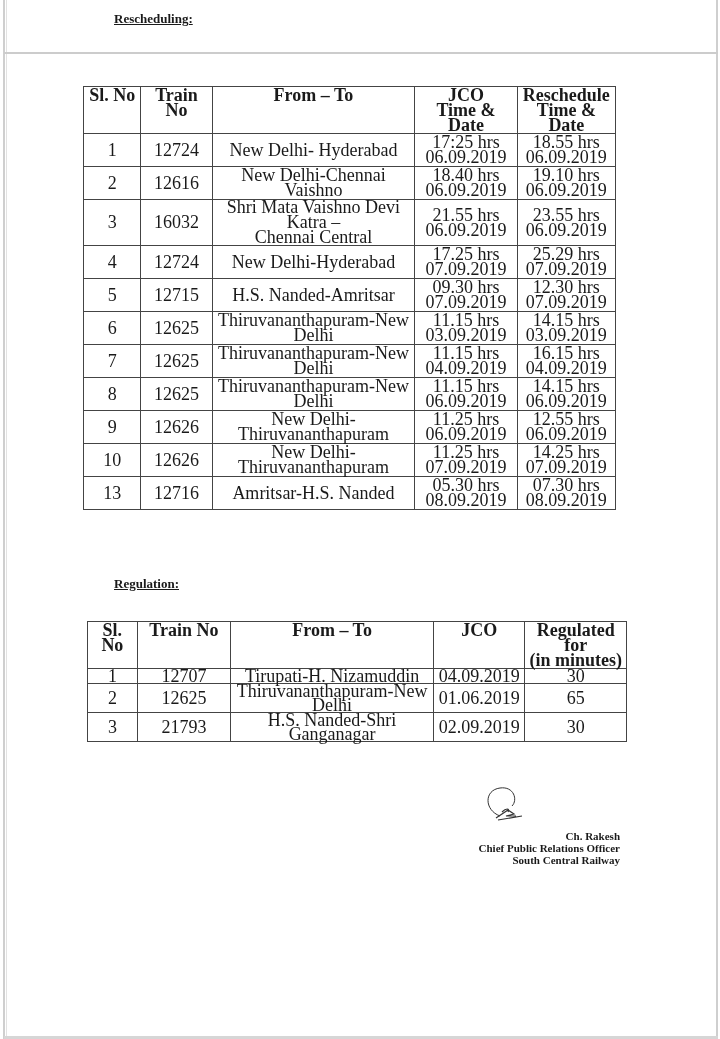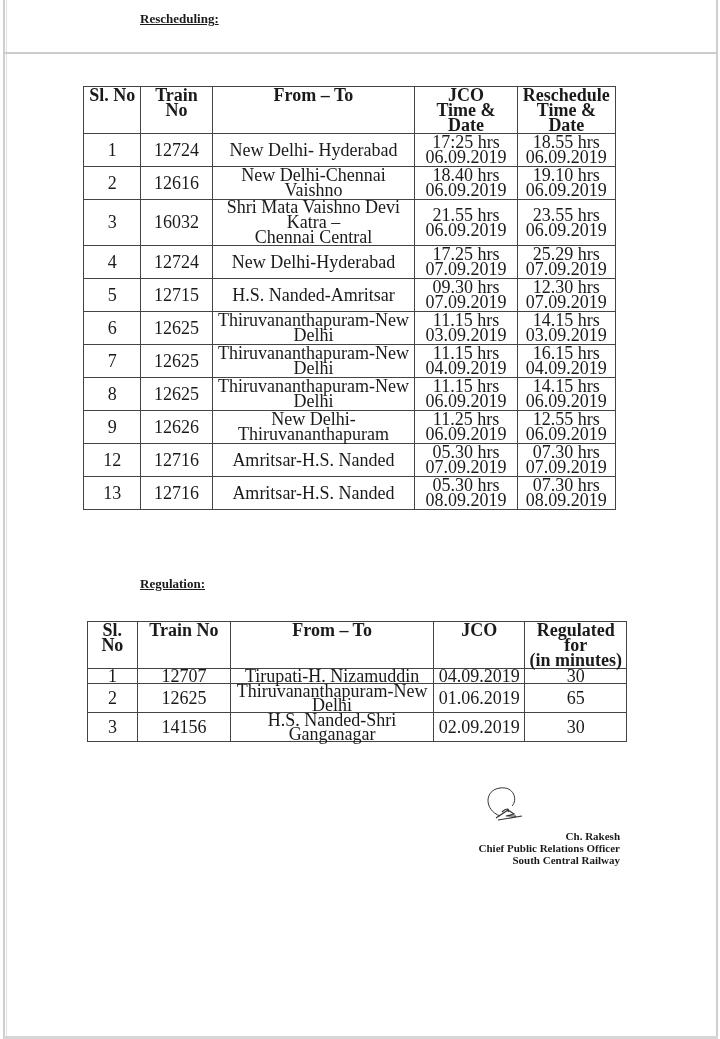--- a/index.html
+++ b/index.html
@@ -2,21 +2,21 @@
 <html><head>
 <meta charset="utf-8">
 <style>
   html, body { margin:0; padding:0; background:#ffffff; }
   body { width:720px; height:1039px; position:relative; overflow:hidden; font-family:"Liberation Serif", serif; color:#1a1a1a; }
   .frame-left { position:absolute; left:3px; top:0; width:2px; height:1039px; background:#cfcfcf; }
   .frame-left2 { position:absolute; left:6px; top:0; width:1px; height:1039px; background:#e2e2e2; }
   .frame-right { position:absolute; right:2px; top:0; width:2px; height:1039px; background:#cfcfcf; }
   .page-sep { position:absolute; left:4px; right:2px; top:52px; height:2px; background:#cccccc; }
   .bottom-sep { position:absolute; left:4px; right:2px; bottom:0px; height:3px; background:#d6d6d6; }
-  .section-title { position:absolute; font-weight:bold; text-decoration:underline; font-size:13px;margin-left:26px; }
+  .section-title { position:absolute; font-weight:bold; text-decoration:underline; font-size:13px; }
   #resched-title { left:114px; top:11px; }
   #regul-title { left:114px; top:576px; }
 
   table { border-collapse:collapse; position:absolute; font-size:18px; }
   td, th { border:1px solid #444; text-align:center; padding:0 3px; line-height:15px; }
   th { font-weight:bold; }
 
   #resched-table { left:83px; top:86px; width:533px; }
   #resched-table th { height:33px; vertical-align:top; padding-top:1px; }
   #resched-table td { height:32px; }
@@ -206,31 +206,31 @@
         <td class="cell-2line">
           <span>11.25 hrs</span>
           <span>06.09.2019</span>
         </td>
         <td class="cell-2line">
           <span>12.55 hrs</span>
           <span>06.09.2019</span>
         </td>
       </tr>
       <tr>
-        <td>12</td>
-        <td>12716</td>
-        <td class="cell-2line">
-          <span>Amritsar-H.S. Nanded</span>
-        </td>
-        <td class="cell-2line">
-          <span>05.30 hrs</span>
-          <span>07.09.2019</span>
-        </td>
-        <td class="cell-2line">
-          <span>07.30 hrs</span>
+        <td>10</td>
+        <td>12626</td>
+        <td class="cell-2line">
+          <span>New Delhi- Thiruvananthapuram</span>
+        </td>
+        <td class="cell-2line">
+          <span>11.25 hrs</span>
+          <span>07.09.2019</span>
+        </td>
+        <td class="cell-2line">
+          <span>14.25 hrs</span>
           <span>07.09.2019</span>
         </td>
       </tr>
       <tr>
         <td>13</td>
         <td>12716</td>
         <td class="cell-2line">
           <span>Amritsar-H.S. Nanded</span>
         </td>
         <td class="cell-2line">
@@ -277,21 +277,21 @@
       </tr>
       <tr>
         <td>2</td>
         <td>12625</td>
         <td>Thiruvananthapuram-New Delhi</td>
         <td>01.06.2019</td>
         <td>65</td>
       </tr>
       <tr>
         <td>3</td>
-        <td>14156</td>
+        <td>21793</td>
         <td>H.S. Nanded-Shri Ganganagar</td>
         <td>02.09.2019</td>
         <td>30</td>
       </tr>
     </tbody>
 </table>
 
 <svg class="signature" viewBox="0 0 60 40">
   <path d="M22 30 C6 24 6 4 22 2 C36 0 40 14 34 20" fill="none" stroke="#333" stroke-width="1"></path>
   <path d="M18 32 L30 24 L36 28 L28 30 L38 30 M24 26 C28 22 32 22 30 26 M20 34 L44 30" fill="none" stroke="#333" stroke-width="1.2"></path>

